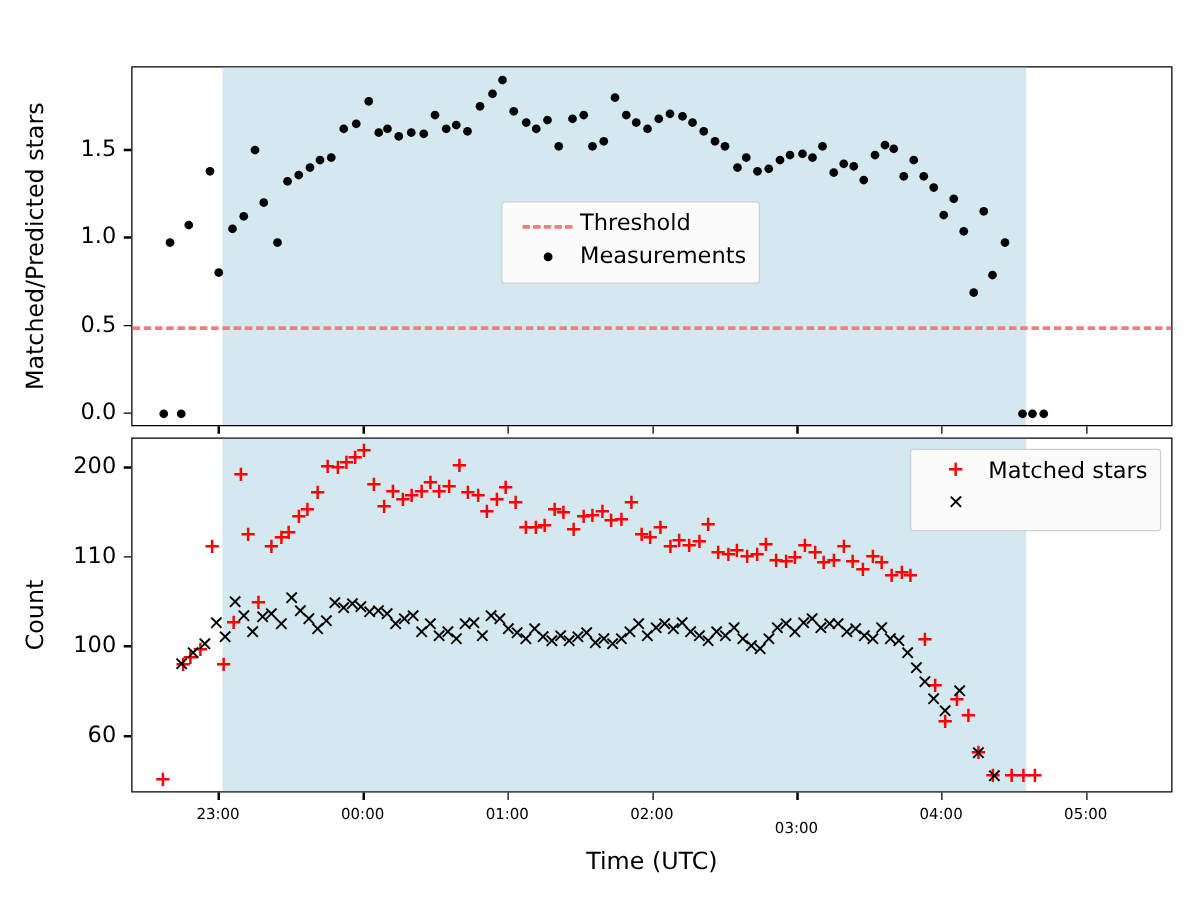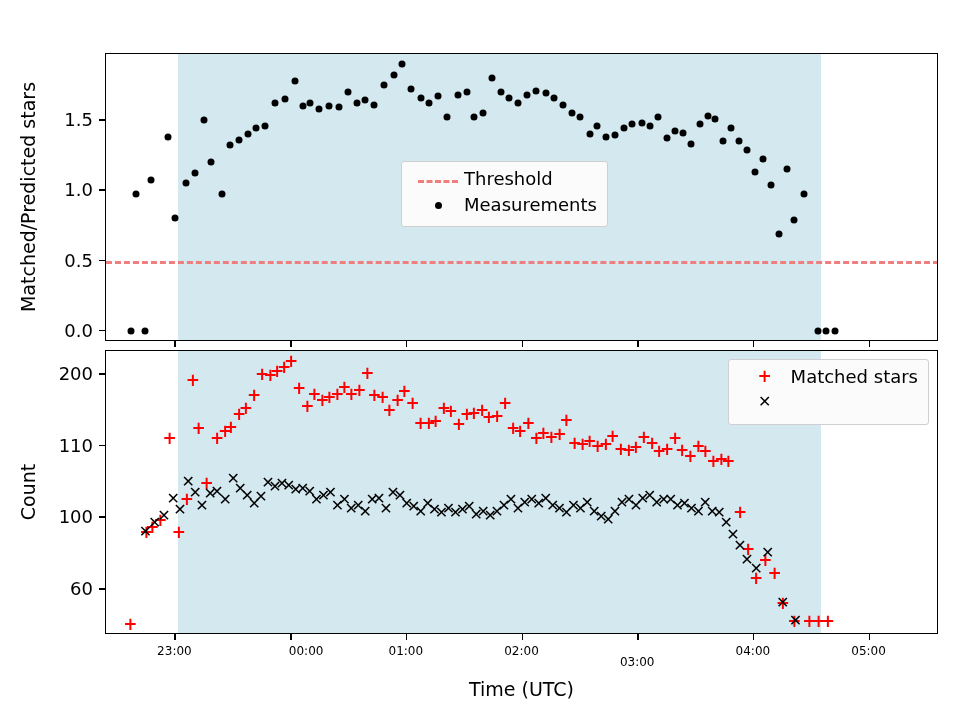--- a/index.html
+++ b/index.html
@@ -380,21 +380,21 @@
       <div class="ytick-wrap" style="left: 51px; top: 372.949px;">
         <div class="ytick" style="right: 6px;">200</div>
       </div>
       <div class="ytickmark" style="left: 99px; top: 372.949px;"></div>
     </div>
 
   <div id="xticks">
       <div class="xtick" style="left: 174.417px; top: 644px;">23:00</div>
       <div class="xtickmark" style="left: 174.417px; top: 341px;"></div>
       <div class="xtickmark" style="left: 174.417px; top: 634px;"></div>
-      <div class="xtick" style="left: 290.111px; top: 644px; margin-left: 16px;">00:00</div>
+      <div class="xtick" style="left: 290.111px; top: 644px;">00:00</div>
       <div class="xtickmark" style="left: 290.111px; top: 341px;"></div>
       <div class="xtickmark" style="left: 290.111px; top: 634px;"></div>
       <div class="xtick" style="left: 405.806px; top: 644px;">01:00</div>
       <div class="xtickmark" style="left: 405.806px; top: 341px;"></div>
       <div class="xtickmark" style="left: 405.806px; top: 634px;"></div>
       <div class="xtick" style="left: 521.5px; top: 644px;">02:00</div>
       <div class="xtickmark" style="left: 521.5px; top: 341px;"></div>
       <div class="xtickmark" style="left: 521.5px; top: 634px;"></div>
       <div class="xtick" style="left: 637.194px; top: 644px; margin-top: 11px;">03:00</div>
       <div class="xtickmark" style="left: 637.194px; top: 341px;"></div>

